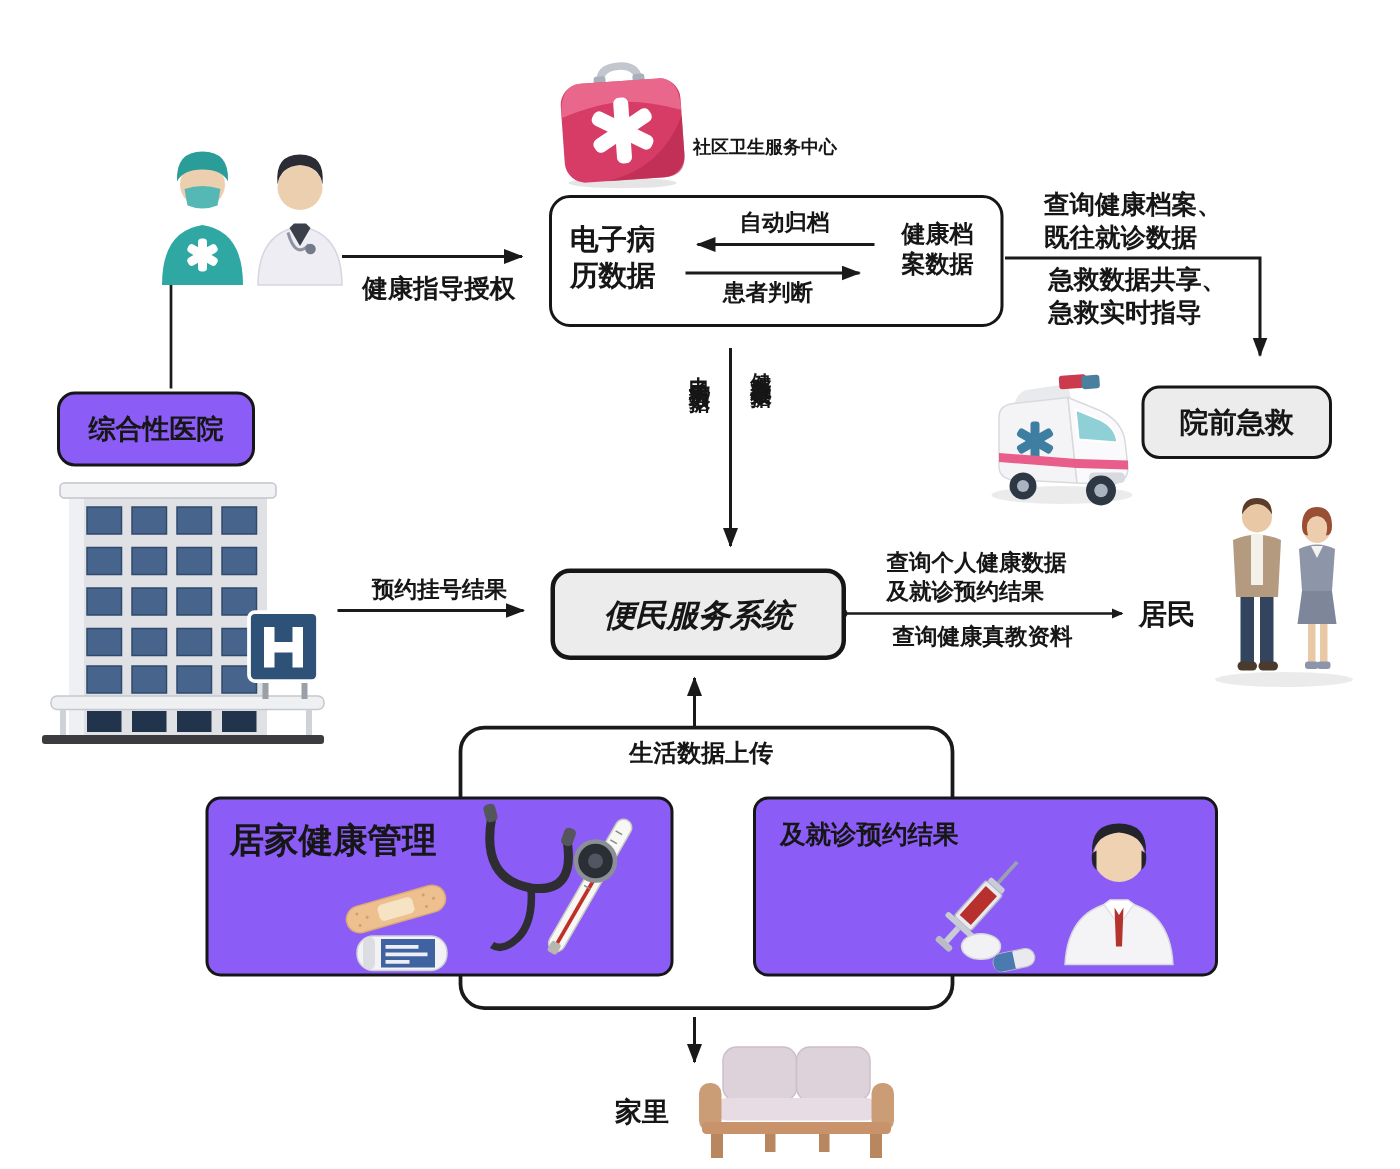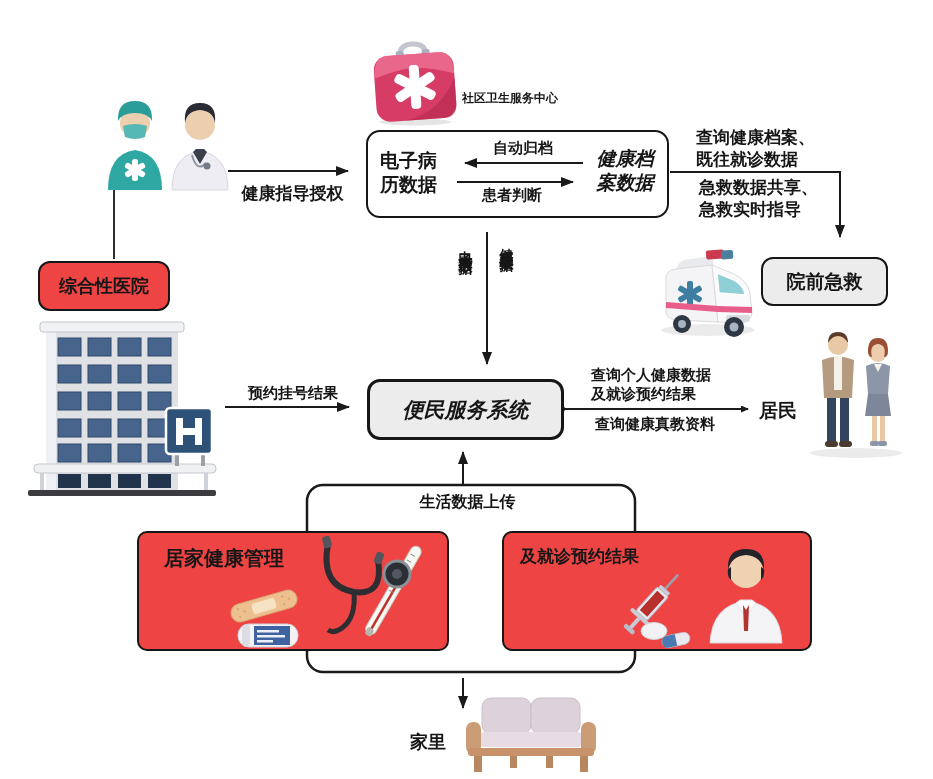--- a/index.html
+++ b/index.html
@@ -2,21 +2,21 @@
 <html><head>
 <meta charset="utf-8">
 <style>
   html,body{margin:0;padding:0;background:#fff;}
   #stage{position:relative;width:933px;height:779px;background:#ffffff;overflow:hidden;
          font-family:"DejaVu Sans",sans-serif;color:#161616;}
   .abs{position:absolute;}
   .lbl{position:absolute;font-weight:700;color:#161616;line-height:1.28;}
   .ml{white-space:pre-line;}
   .ctr{text-align:center;}
-  .box{position:absolute;background:#ef4444;border:2.5px solid #161616;border-radius:12px;
+  .box{position:absolute;background:#8b5cf6;border:2.5px solid #161616;border-radius:12px;
        display:flex;align-items:center;justify-content:center;font-weight:700;color:#161616;z-index:6;}
   .gray{background:#ececec;}
   .vt{writing-mode:vertical-rl;text-orientation:upright;letter-spacing:2px;}
   #overlay{position:absolute;left:0;top:0;z-index:5;}
   .icon{z-index:7;}
   .lbl{z-index:8;}
   .bigbox{position:absolute;background:#ffffff;border:2.5px solid #161616;border-radius:14px;z-index:1;}
   svg{display:block;overflow:visible;}
 </style>
 </head>
@@ -85,21 +85,21 @@
         </g>
       </g>
     </svg>
   </div>
 
   <div class="lbl" style="left:462px;top:91px;font-size:12px;">社区卫生服务中心</div>
 
   <div class="bigbox" style="left:366px;top:130px;width:299px;height:84px;"></div>
   <div class="lbl ml" style="left:380px;top:148px;font-size:19px;">电子病
 历数据</div>
-  <div class="lbl ml ctr" style="left:585px;top:146px;width:80px;font-size:19px;font-style:italic;">健康档
+  <div class="lbl ml ctr" style="left:585px;top:146px;width:80px;font-size:16px;">健康档
 案数据</div>
   <div class="lbl ctr" style="left:473px;top:139px;width:100px;font-size:15px;">自动归档</div>
   <div class="lbl ctr" style="left:462px;top:186px;width:100px;font-size:15px;">患者判断</div>
 
   <div class="lbl ctr" style="left:225px;top:183px;width:135px;font-size:17px;">健康指导授权</div>
 
   <div class="lbl ml" style="left:696px;top:127px;font-size:17px;">查询健康档案、
 既往就诊数据</div>
   <div class="lbl ml" style="left:699px;top:177px;font-size:17px;">急救数据共享、
 急救实时指导</div>
@@ -213,21 +213,21 @@
         <circle cx="80" cy="91" r="4.5" fill="#aab4c0"></circle>
     </svg>
   </div>
   <div class="box gray" style="left:761px;top:257px;width:123px;height:45px;font-size:19px;">
     <span>院前急救</span>
   </div>
 
   <div class="lbl ctr" style="left:390px;top:492px;width:155px;font-size:16px;">生活数据上传</div>
 
   <div class="box" style="left:137px;top:531px;width:308px;height:116px;border-radius:10px;justify-content:flex-start;align-items:flex-start;">
-    <span style="margin:12px 0 0 25px;font-size:20px;">居家健康管理</span>
+    <span style="margin:12px 0 0 14px;font-size:23px;">居家健康管理</span>
   </div>
   <div class="abs icon" style="left:222px;top:582px;width:92px;height:70px;">
     <svg width="92" height="70" viewBox="0 0 92 70">
       <g transform="rotate(-16 42 24)">
         <rect x="8" y="15" width="68" height="18" rx="9" fill="#eec08f" stroke="#d9a876" stroke-width="1"></rect>
         <rect x="30" y="18.5" width="24" height="11" rx="3" fill="#f6e3c4"></rect>
         <g fill="#cf9f6d">
           <circle cx="16" cy="20" r="1"></circle>
             <circle cx="22" cy="24" r="1"></circle>
             <circle cx="16" cy="28" r="1"></circle>

